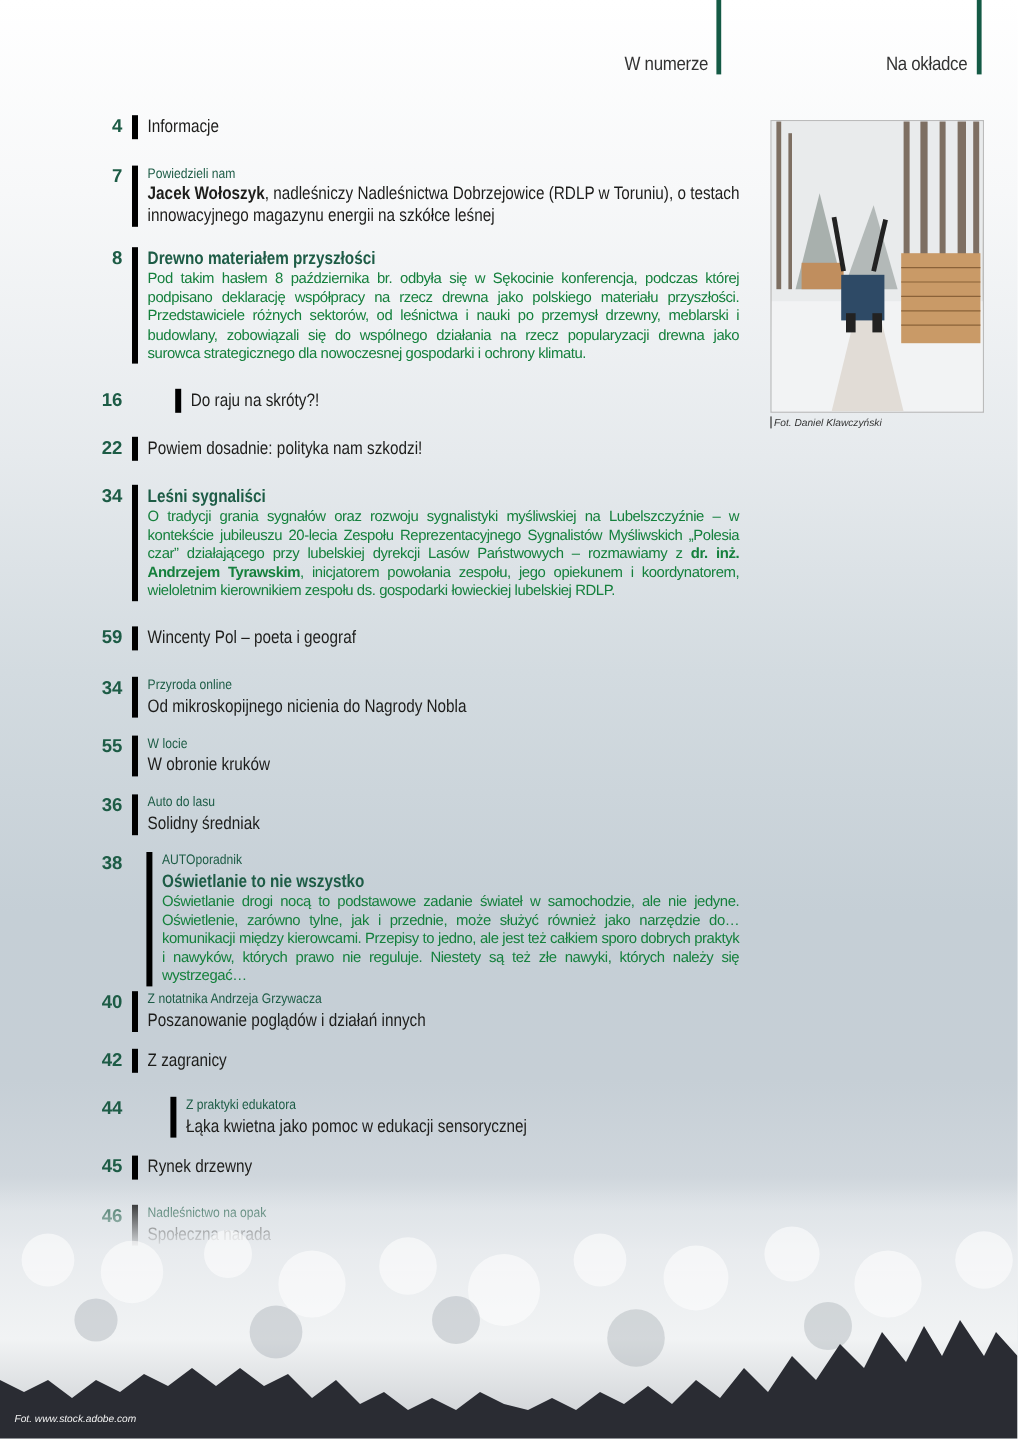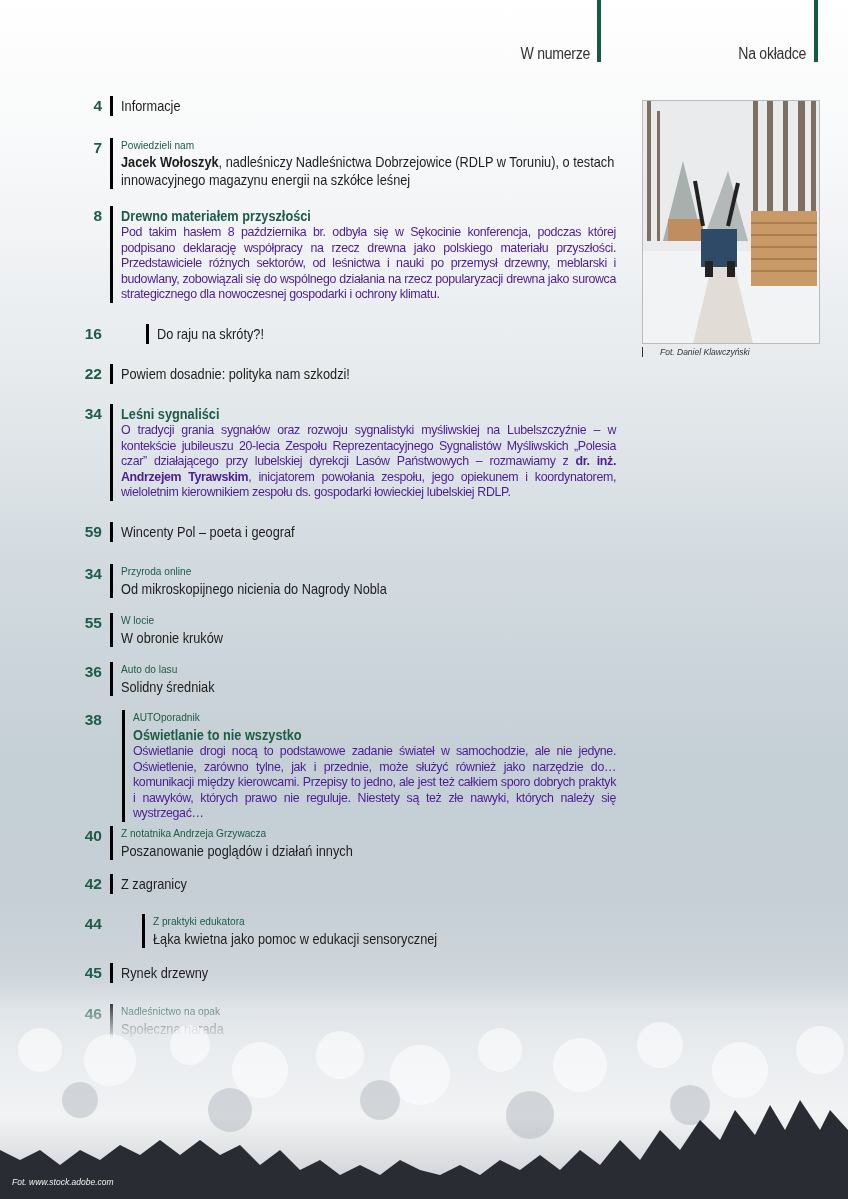--- a/index.html
+++ b/index.html
@@ -8,30 +8,30 @@
     font-family: "Liberation Sans", sans-serif;
     color: #1d1d1b;
     background: linear-gradient(to bottom, #ffffff 0px, #f7f8f9 160px, #e6eaed 380px, #d3dbe0 560px, #c5cfd6 760px, #c6cfd6 900px, #cfd6dc 980px, #dfe4e8 1010px);
   }
   .hdr-bar { position: absolute; top: 0; width: 4px; height: 62px; background: #145a45; }
   .hdr-label { position: absolute; top: 45px; font-size: 16px; color: #333; letter-spacing: -0.3px; transform: scaleX(0.88); transform-origin: right top; }
 
   .toc { position: absolute; left: 84px; top: 96px; width: 532px; }
   .entry { position: absolute; left: 0; width: 532px; display: flex; }
   .num { width: 18px; text-align: right; font-weight: bold; color: #1d5c46; font-size: 15.5px; line-height: 20px; flex: none; }
-  .body { margin-left: 8px; padding-left: 8px; border-left: 3px solid #000000; flex: 1; }
+  .body { margin-left: 8px; padding-left: 8px; border-left: 5px solid #000000; flex: 1; }
   .cat { font-size: 11.5px; color: #1d5c46; line-height: 15px; transform: scaleX(0.88); transform-origin: left; white-space: nowrap; }
   .title { font-size: 15px; line-height: 19px; color: #1d1d1b; transform: scaleX(0.85); transform-origin: left; white-space: nowrap; }
   .title.green { color: #1d5c46; font-weight: bold; }
-  .desc { font-size: 12.4px; line-height: 15.6px; color: #4c1d95; text-align: justify; letter-spacing: -0.35px; }
+  .desc { font-size: 12.4px; line-height: 15.6px; color: #15803d; text-align: justify; letter-spacing: -0.35px; }
   .desc b { font-weight: bold; }
 
   .cover { position: absolute; left: 642px; top: 100px; width: 176px; height: 242px; border: 1px solid #bbb; overflow: hidden;
     background: linear-gradient(to bottom, #eef0f1 0%, #d9dcdc 30%, #b7b1a6 55%, #e8eaec 75%, #f1f2f3 100%); }
-  .cover-credit { position: absolute; left: 642px; top: 347px; font-size: 8.5px; font-style: italic; color: #333; border-left: 1px solid #333; padding-left: 17px; }
+  .cover-credit { position: absolute; left: 642px; top: 347px; font-size: 8.5px; font-style: italic; color: #333; border-left: 1px solid #333; padding-left: 2px; }
 
   .forest { position: absolute; left: 0; top: 990px; width: 848px; height: 209px; }
   .photo-credit { position: absolute; left: 12px; top: 1177px; font-size: 8.5px; font-style: italic; color: #f2f2f2; text-align: right; }
 </style>
 </head>
 <body>
 
 <div class="hdr-bar" style="left:597px;"></div>
 <div class="hdr-label" style="right:258px;">W numerze</div>
 <div class="hdr-bar" style="left:814px;"></div>

